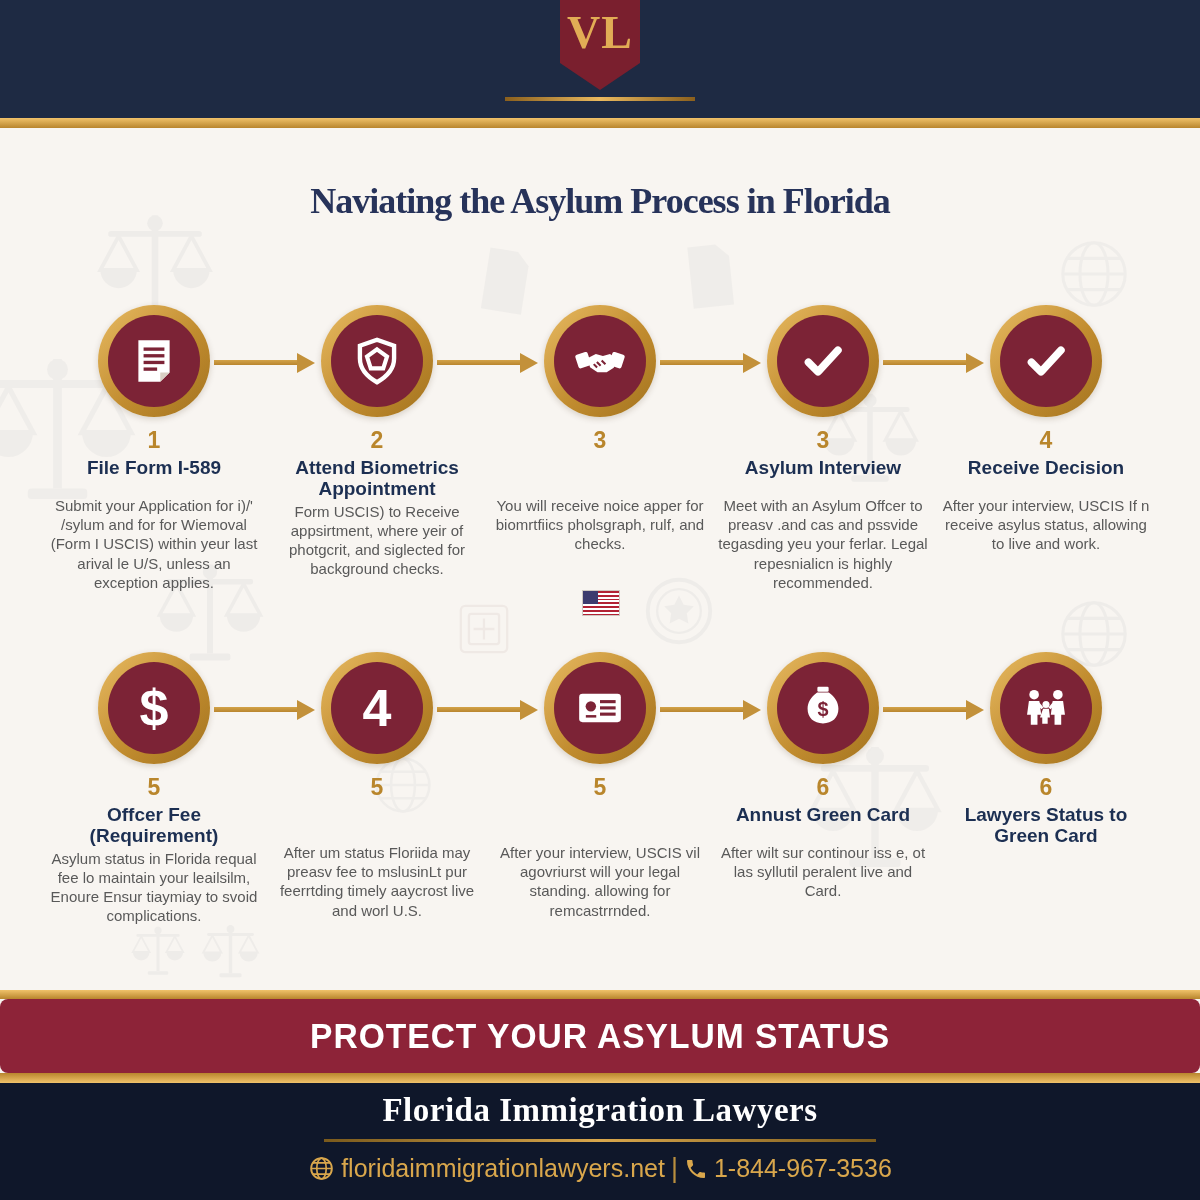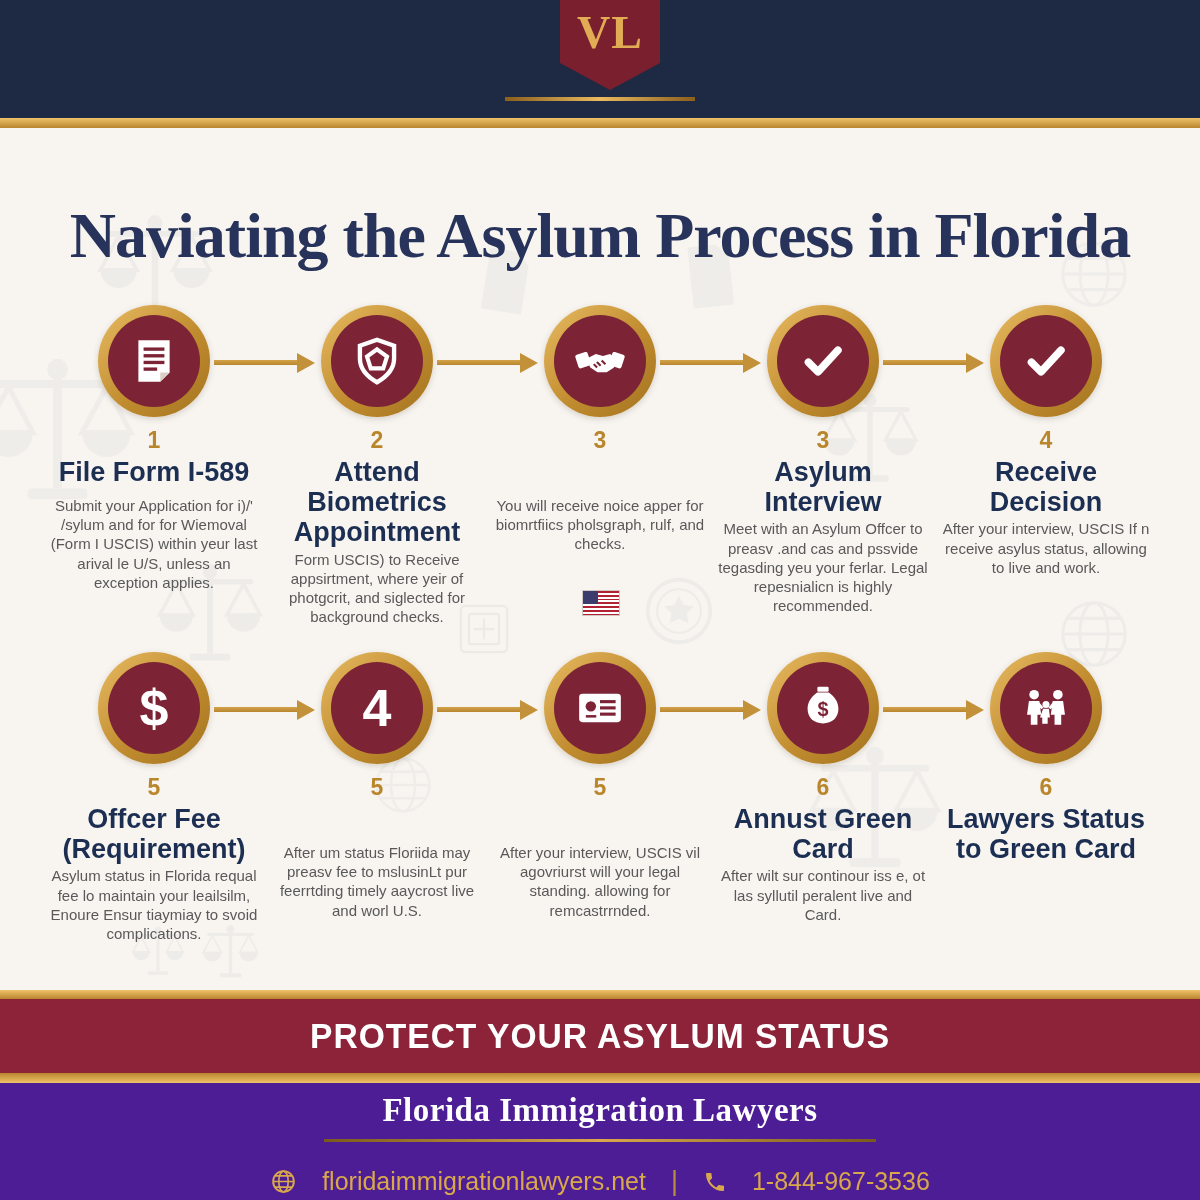--- a/index.html
+++ b/index.html
@@ -2,66 +2,66 @@
 <html><head>
 <meta charset="utf-8">
 <style>
   html,body{margin:0;padding:0;background:#e9e6e1;}
   .poster{position:relative;width:1200px;height:1200px;margin:0 auto;background:#f8f5f1;
           overflow:hidden;font-family:"Liberation Sans",sans-serif;}
   
   .topbar{position:absolute;top:0;left:0;right:0;height:118px;background:#1e2a43;}
   .gold-edge{position:absolute;left:0;right:0;height:10px;background:linear-gradient(180deg,#f0c26a,#b8852d);}
   .gold-edge.e1{top:118px;}
-  .pennant{position:absolute;left:560px;top:0;width:100px;height:90px;background:#7a1f2e;
+  .pennant{position:absolute;left:560px;top:0;width:80px;height:90px;background:#7a1f2e;
            clip-path:polygon(0 0,100% 0,100% 70%,50% 100%,0 70%);
            display:flex;justify-content:center;}
   .pennant span{font-family:"Liberation Serif",serif;font-weight:bold;font-size:46px;
                 color:#e2ac55;letter-spacing:1px;margin-top:6px;}
   .header-line{position:absolute;left:505px;top:97px;width:190px;height:4px;
                background:linear-gradient(90deg,#8a5f1d,#eab95f,#8a5f1d);}
   
   .main-title{position:absolute;top:156px;left:0;width:100%;text-align:center;
-              font-family:"Liberation Serif",serif;font-weight:bold;font-size:64px;
+              font-family:"Liberation Serif",serif;font-weight:bold;font-size:36px;
               letter-spacing:-1px;color:#27335a;}
   
   .step{position:absolute;width:212px;display:flex;flex-direction:column;align-items:center;text-align:center;}
   .circle{width:112px;height:112px;border-radius:50%;
           background:linear-gradient(135deg,#e8bb63,#c18c2f 55%,#a3731f);
           display:flex;align-items:center;justify-content:center;box-shadow:0 2px 6px rgba(60,40,0,.18);}
   .inner{width:92px;height:92px;border-radius:50%;background:#7c2336;
          display:flex;align-items:center;justify-content:center;}
   .ic{width:50px;height:50px;}
   .icon-text{font-size:52px;font-weight:bold;color:#fff;line-height:1;}
   .num{margin-top:10px;font-size:23px;font-weight:bold;color:#b9862c;}
-  .step-title{min-height:37px;margin-top:3px;font-size:27px;font-weight:bold;color:#1c2f52;line-height:1.12;}
+  .step-title{min-height:37px;margin-top:3px;font-size:19px;font-weight:bold;color:#1c2f52;line-height:1.12;}
   .step-desc{margin-top:2px;font-size:15px;color:#595959;line-height:1.28;}
   
   .arrow{position:absolute;width:84px;height:5px;background:linear-gradient(180deg,#d3a349,#b9852e);}
   .arrow::after{content:"";position:absolute;right:-17px;top:-7.5px;width:0;height:0;
                 border-left:18px solid #c3913a;border-top:10px solid transparent;border-bottom:10px solid transparent;}
   
   .flag{position:absolute;left:583px;top:591px;width:36px;height:24px;
         background:repeating-linear-gradient(180deg,#b22234 0 1.9px,#ffffff 1.9px 3.8px);
         box-shadow:0 0 0 1px #cfc9c2;}
   .flag::before{content:"";position:absolute;left:0;top:0;width:15px;height:13px;background:#3c3b6e;}
   
   .strip{position:absolute;left:0;right:0;background:linear-gradient(180deg,#f0c26a,#b8852d);}
   .s1{top:990px;height:9px;}
   .s2{top:1073px;height:10px;background:linear-gradient(180deg,#b8852d,#f0c26a);}
   .banner{position:absolute;top:999px;height:74px;left:0;right:0;background:#8d2338;
-          display:flex;align-items:center;justify-content:center;}
+          display:flex;align-items:center;justify-content:center;border-radius:8px;}
   .banner span{display:inline-block;color:#fff;font-weight:bold;font-size:35px;
                letter-spacing:1px;transform:scaleX(.96);}
-  .footer{position:absolute;top:1083px;left:0;right:0;bottom:0;background:#4c1d95;}
+  .footer{position:absolute;top:1083px;left:0;right:0;bottom:0;background:#0f172a;}
   .company{margin-top:9px;text-align:center;font-family:"Liberation Serif",serif;
            font-weight:bold;font-size:33px;color:#fff;letter-spacing:.5px;}
   .footer-divider{width:552px;height:3px;margin:10px auto 0;
                   background:linear-gradient(90deg,#7a5a1c,#d9a74c,#7a5a1c);}
-  .contact{display:flex;justify-content:center;align-items:center;gap:25px;margin-top:24px;
+  .contact{display:flex;justify-content:center;align-items:center;gap:6px;margin-top:11px;
            color:#d9a74c;font-size:25px;}
   .contact .sep{color:#b98f3e;font-size:27px;}
   .contact svg{display:block;}
   
   .wm{position:absolute;color:#5f6672;pointer-events:none;}
 </style>
 </head>
 <body>
 
 <div class="poster">

